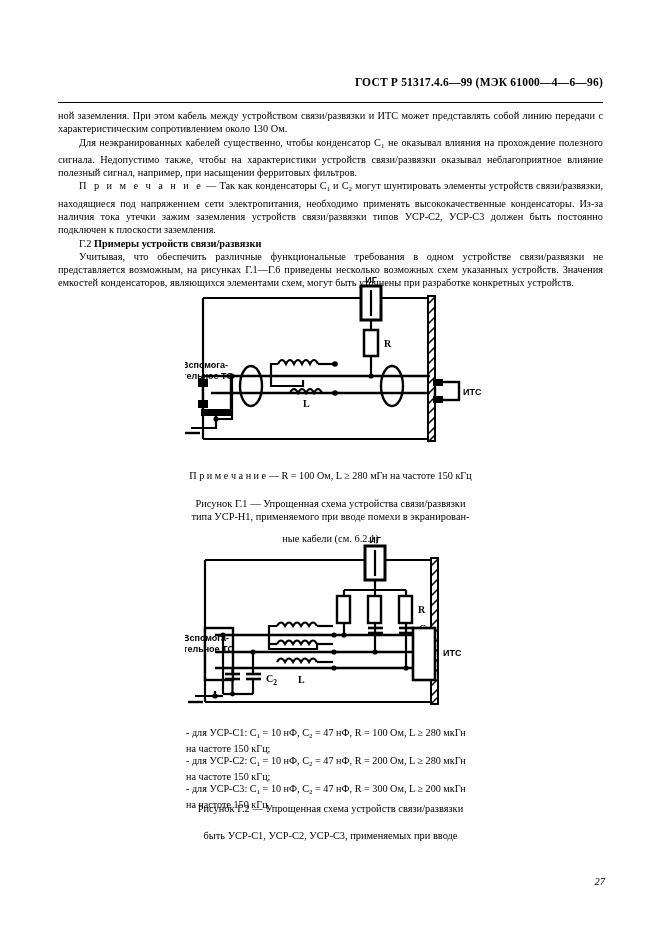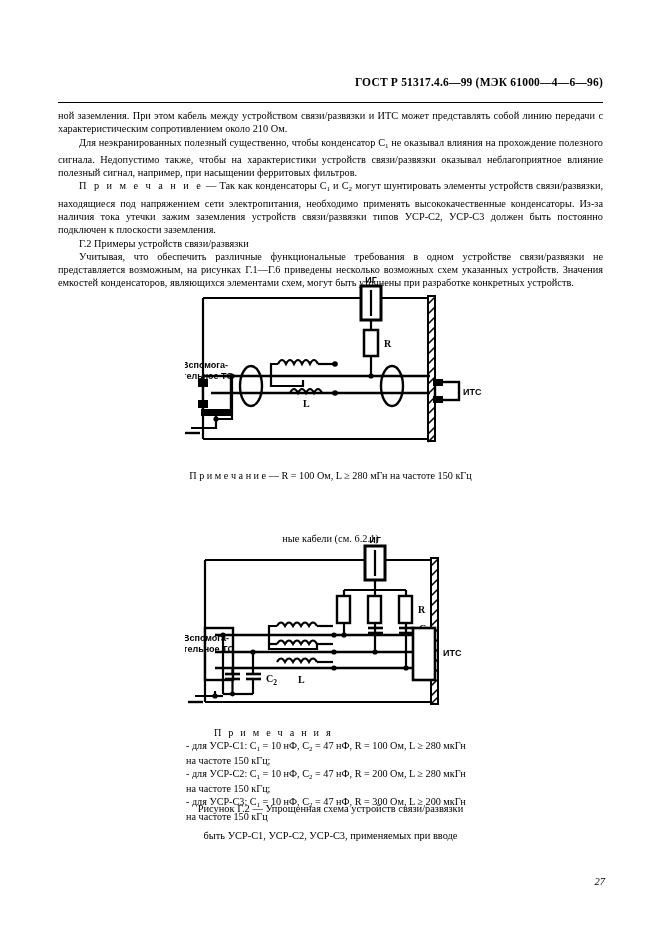--- a/index.html
+++ b/index.html
@@ -57,21 +57,21 @@
   .body-text p {
     margin: 0;
     text-align: justify;
     text-justify: inter-word;
   }
   .indent { text-indent: 21px; }
   .spaced {
     letter-spacing: 2.2px;
   }
   .sec-head {
-    font-weight: normal;
+    font-weight: bold;
   }
   sub {
     font-size: 0.68em;
     vertical-align: -0.28em;
   }
 
   
   .fig-wrap {
     position: absolute;
     left: 0;
@@ -132,22 +132,22 @@
 <body>
 
 <div class="page">
 
   <div class="doc-header">
     <span>ГОСТ Р 51317.4.6—99 (МЭК 61000—4—6—96)</span>
   </div>
   <div class="header-rule"></div>
 
   <div class="body-text">
-    <p>ной заземления. При этом кабель между устройством связи/развязки и ИТС может представлять собой линию передачи с характеристическим сопротивлением около 210 Ом.</p>
-    <p class="indent"><span>Для неэкранированных полезный существенно, чтобы конденсатор C</span><sub>1</sub><span> не оказывал влияния на прохождение полезного сигнала. Недопустимо также, чтобы на характеристики устройств связи/развязки оказывал неблагоприятное влияние полезный сигнал, например, при насыщении ферритовых фильтров.</span></p>
+    <p>ной заземления. При этом кабель между устройством связи/развязки и ИТС может представлять собой линию передачи с характеристическим сопротивлением около 130 Ом.</p>
+    <p class="indent"><span>Для неэкранированных кабелей существенно, чтобы конденсатор C</span><sub>1</sub><span> не оказывал влияния на прохождение полезного сигнала. Недопустимо также, чтобы на характеристики устройств связи/развязки оказывал неблагоприятное влияние полезный сигнал, например, при насыщении ферритовых фильтров.</span></p>
     <p class="indent"><span class="spaced">П р и м е ч а н и е</span><span> — Так как конденсаторы C</span><sub>1</sub><span> и C</span><sub>2</sub><span> могут шунтировать элементы устройств связи/развязки, находящиеся под напряжением сети электропитания, необходимо применять высококачественные конденсаторы. Из-за  наличия тока утечки зажим заземления устройств связи/развязки типов УСР-С2, УСР-С3 должен быть постоянно подключен к плоскости заземления.</span></p>
     <p class="indent"><span>Г.2 </span><span class="sec-head">Примеры устройств связи/развязки</span></p>
     <p class="indent">Учитывая, что обеспечить различные функциональные требования в одном устройстве связи/развязки не представляется возможным, на рисунках Г.1—Г.6 приведены несколько возможных схем  указанных устройств. Значения  емкостей конденсаторов, являющихся элементами схем, могут быть уточнены при разработке конкретных устройств.</p>
   </div>
 
   <div class="fig-wrap fig1-wrap">
     <svg width="300" height="175" viewBox="0 0 300 175">
       <g stroke="#000" stroke-width="2.2" fill="none">
 
         <path d="M18 22 L176 22"></path>
@@ -237,20 +237,22 @@
       <g>
         <rect x="250" y="106" width="24" height="18" fill="#fff" stroke="#000" stroke-width="2.4"></rect>
         <rect x="248" y="103" width="10" height="7" fill="#000"></rect>
         <rect x="248" y="120" width="10" height="7" fill="#000"></rect>
       </g>
       <text class="fig-label" x="278" y="119">ИТС</text>
     </svg>
   </div>
 
   <div class="note-line" style="top:455px;">П р и м е ч а н и е — R = 100 Ом, L ≥ 280 мГн на частоте 150 кГц</div>
+  <div class="caption" style="top:483px;">Рисунок Г.1 — Упрощенная схема устройства связи/развязки</div>
+  <div class="caption" style="top:496px;">типа УСР-Н1, применяемого при вводе помехи в экранирован-</div>
   <div class="caption" style="top:518px;">ные кабели (см. 6.2.1)</div>
 
   <div class="fig-wrap fig2-wrap">
     <svg width="300" height="178" viewBox="0 0 300 178">
 
       <g>
         <rect x="180" y="12" width="20" height="34" fill="#fff" stroke="#000" stroke-width="3"></rect>
         <path d="M190 16 L190 42" stroke="#000" stroke-width="2.2"></path>
       </g>
       <text class="fig-label" x="190" y="9" text-anchor="middle">ИГ</text>
@@ -375,21 +377,20 @@
       </g>
 
       <g>
         <rect x="228" y="94" width="22" height="52" fill="#fff" stroke="#000" stroke-width="2.6"></rect>
       </g>
       <text class="fig-label" x="258" y="122">ИТС</text>
     </svg>
   </div>
 
   <div class="notes-block" style="top:713px;">
-    <div class="notes-title">П р и м е ч а н и я</div>
     <div>
       <span>- для УСР-С1: C</span><sub>1</sub><span> = 10 нФ, C</span><sub>2</sub><span> = 47 нФ, R = 100 Ом, L ≥ 280 мкГн</span>
     </div>
     <div>на частоте 150 кГц;</div>
     <div>
       <span>- для УСР-С2: C</span><sub>1</sub><span> = 10 нФ, C</span><sub>2</sub><span> = 47 нФ, R = 200 Ом, L ≥ 280 мкГн</span>
     </div>
     <div>на частоте 150 кГц;</div>
     <div>
       <span>- для УСР-С3: C</span><sub>1</sub><span> = 10 нФ, C</span><sub>2</sub><span> = 47 нФ, R = 300 Ом, L ≥ 200 мкГн</span>

